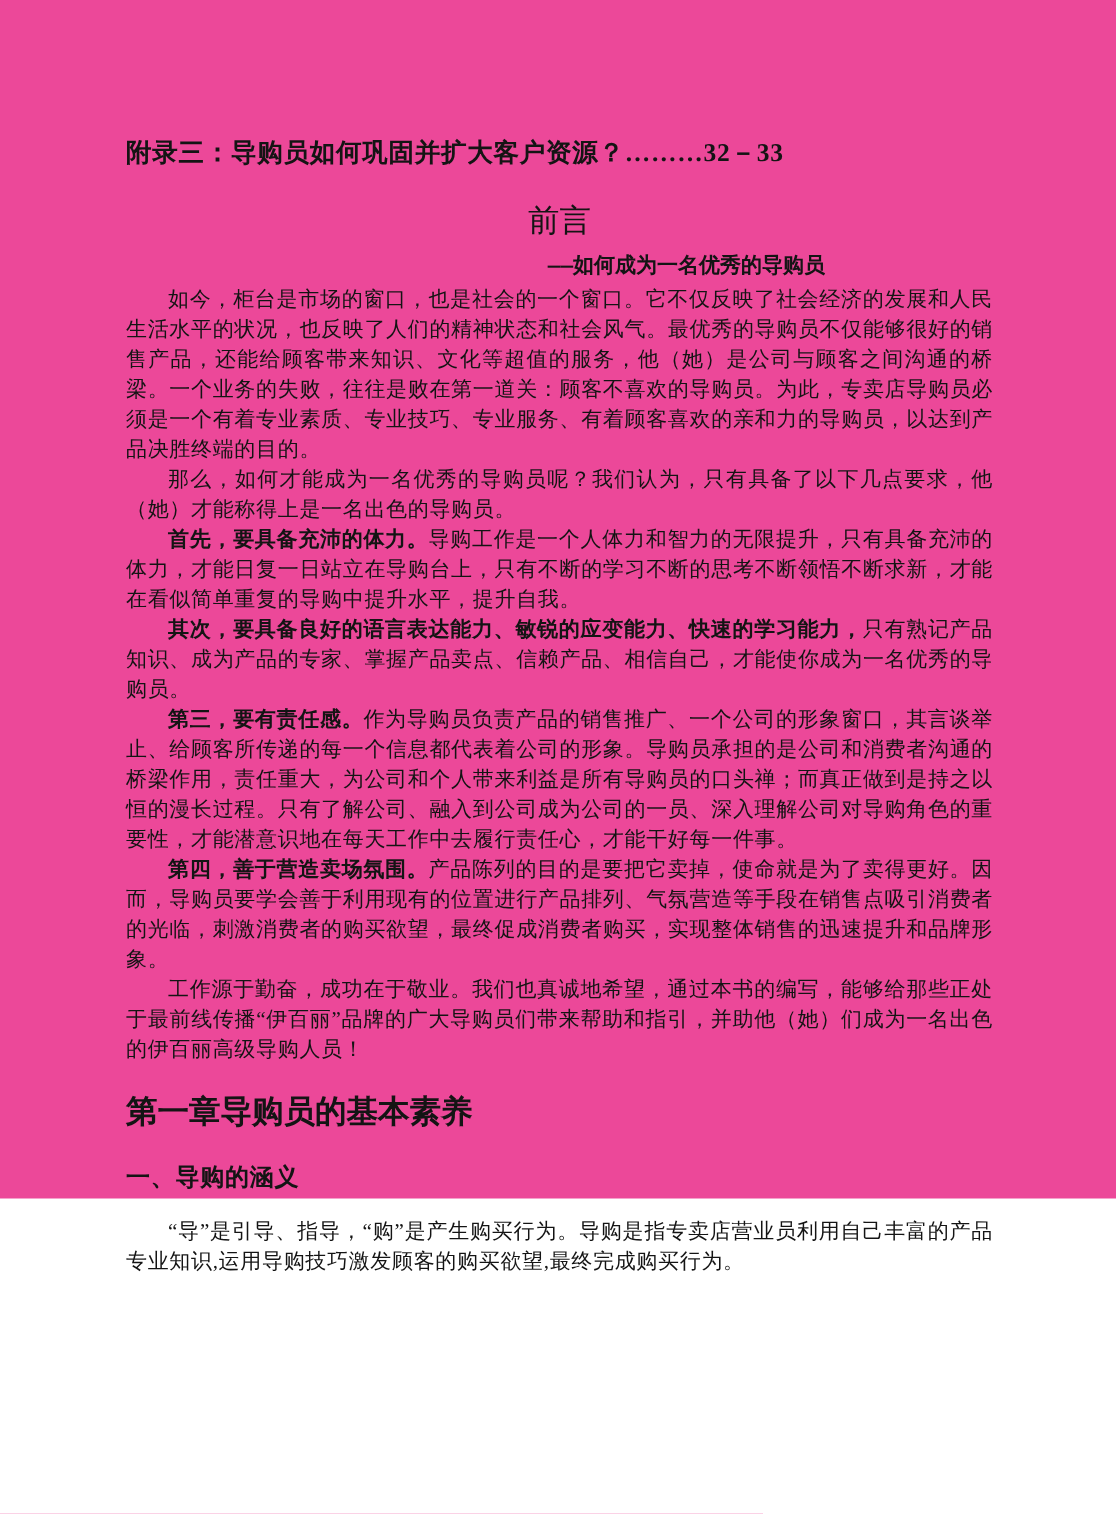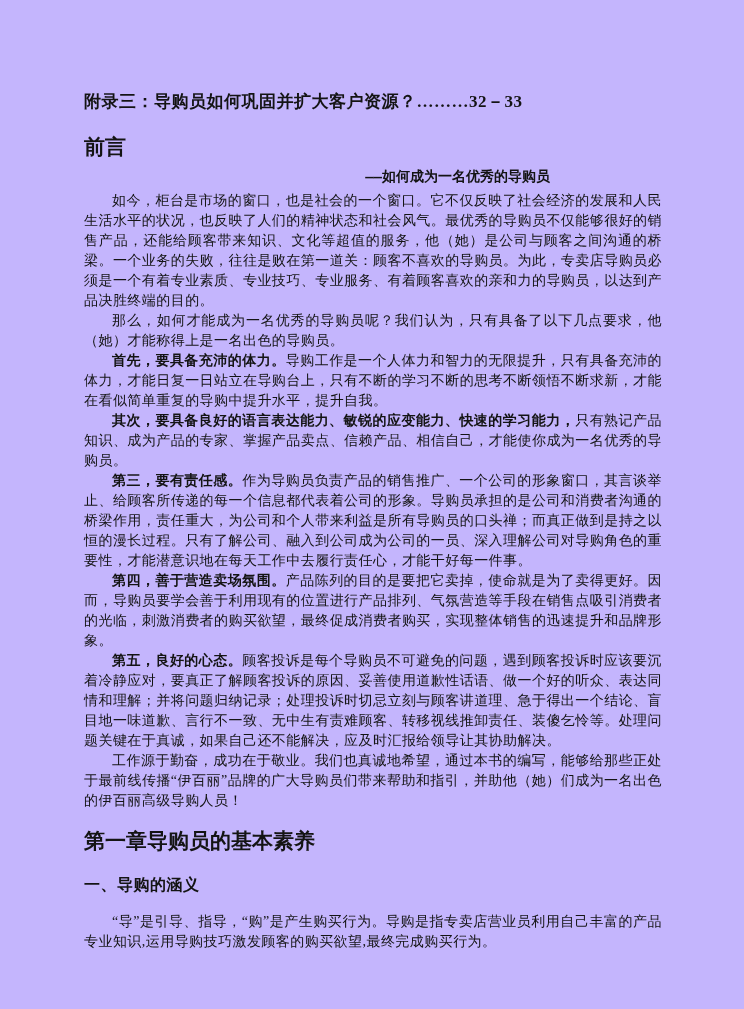--- a/index.html
+++ b/index.html
@@ -10,35 +10,35 @@
   body {
     width: 744px;
     height: 1009px;
     overflow: hidden;
     color: #141414;
     font-family: "Liberation Serif", "DejaVu Serif", serif;
   }
   .page {
     box-sizing: border-box;
     width: 744px;
-    height: 1009px;
+    height: 799px;
     padding: 90px 82px 0 84px;
-    background: #c4b5fd;
+    background: #ec4899;
   }
   .toc-line {
     font-size: 17px;
     font-weight: bold;
     letter-spacing: 0.5px;
     margin: 0 0 20px 0;
     white-space: nowrap;
   }
   .preface-title {
-    text-align: left;
+    text-align: center;
     font-size: 21px;
-    font-weight: bold;
+    font-weight: normal;
     margin: 0 0 7px 0;
   }
   .preface-subtitle {
     text-align: right;
     padding-right: 112px;
     font-size: 14px;
     font-weight: bold;
     margin: 0 0 5px 0;
     font-family: Liberation Mono, monospace;
   }
@@ -81,21 +81,20 @@
 
   <div class="preface-subtitle">——如何成为一名优秀的导购员</div>
 
   <div class="body-text">
     <p><b></b><span>如今，柜台是市场的窗口，也是社会的一个窗口。它不仅反映了社会经济的发展和人民生活水平的状况，也反映了人们的精神状态和社会风气。最优秀的导购员不仅能够很好的销售产品，还能给顾客带来知识、文化等超值的服务，他（她）是公司与顾客之间沟通的桥梁。一个业务的失败，往往是败在第一道关：顾客不喜欢的导购员。为此，专卖店导购员必须是一个有着专业素质、专业技巧、专业服务、有着顾客喜欢的亲和力的导购员，以达到产品决胜终端的目的。</span></p>
     <p><b></b><span>那么，如何才能成为一名优秀的导购员呢？我们认为，只有具备了以下几点要求，他（她）才能称得上是一名出色的导购员。</span></p>
     <p><b>首先，要具备充沛的体力。</b><span>导购工作是一个人体力和智力的无限提升，只有具备充沛的体力，才能日复一日站立在导购台上，只有不断的学习不断的思考不断领悟不断求新，才能在看似简单重复的导购中提升水平，提升自我。</span></p>
     <p><b>其次，要具备良好的语言表达能力、敏锐的应变能力、快速的学习能力，</b><span>只有熟记产品知识、成为产品的专家、掌握产品卖点、信赖产品、相信自己，才能使你成为一名优秀的导购员。</span></p>
     <p><b>第三，要有责任感。</b><span>作为导购员负责产品的销售推广、一个公司的形象窗口，其言谈举止、给顾客所传递的每一个信息都代表着公司的形象。导购员承担的是公司和消费者沟通的桥梁作用，责任重大，为公司和个人带来利益是所有导购员的口头禅；而真正做到是持之以恒的漫长过程。只有了解公司、融入到公司成为公司的一员、深入理解公司对导购角色的重要性，才能潜意识地在每天工作中去履行责任心，才能干好每一件事。</span></p>
     <p><b>第四，善于营造卖场氛围。</b><span>产品陈列的目的是要把它卖掉，使命就是为了卖得更好。因而，导购员要学会善于利用现有的位置进行产品排列、气氛营造等手段在销售点吸引消费者的光临，刺激消费者的购买欲望，最终促成消费者购买，实现整体销售的迅速提升和品牌形象。</span></p>
-    <p><b>第五，良好的心态。</b><span>顾客投诉是每个导购员不可避免的问题，遇到顾客投诉时应该要沉着冷静应对，要真正了解顾客投诉的原因、妥善使用道歉性话语、做一个好的听众、表达同情和理解；并将问题归纳记录；处理投诉时切忌立刻与顾客讲道理、急于得出一个结论、盲目地一味道歉、言行不一致、无中生有责难顾客、转移视线推卸责任、装傻乞怜等。处理问题关键在于真诚，如果自己还不能解决，应及时汇报给领导让其协助解决。</span></p>
     <p><b></b><span>工作源于勤奋，成功在于敬业。我们也真诚地希望，通过本书的编写，能够给那些正处于最前线传播“伊百丽”品牌的广大导购员们带来帮助和指引，并助他（她）们成为一名出色的伊百丽高级导购人员！</span></p>
   </div>
 
   <div class="chapter-title">第一章导购员的基本素养</div>
 
   <div class="section-title">一、导购的涵义</div>
 
   <div class="body-text section-body">
     <p>“导”是引导、指导，“购”是产生购买行为。导购是指专卖店营业员利用自己丰富的产品专业知识,运用导购技巧激发顾客的购买欲望,最终完成购买行为。</p>
   </div>

